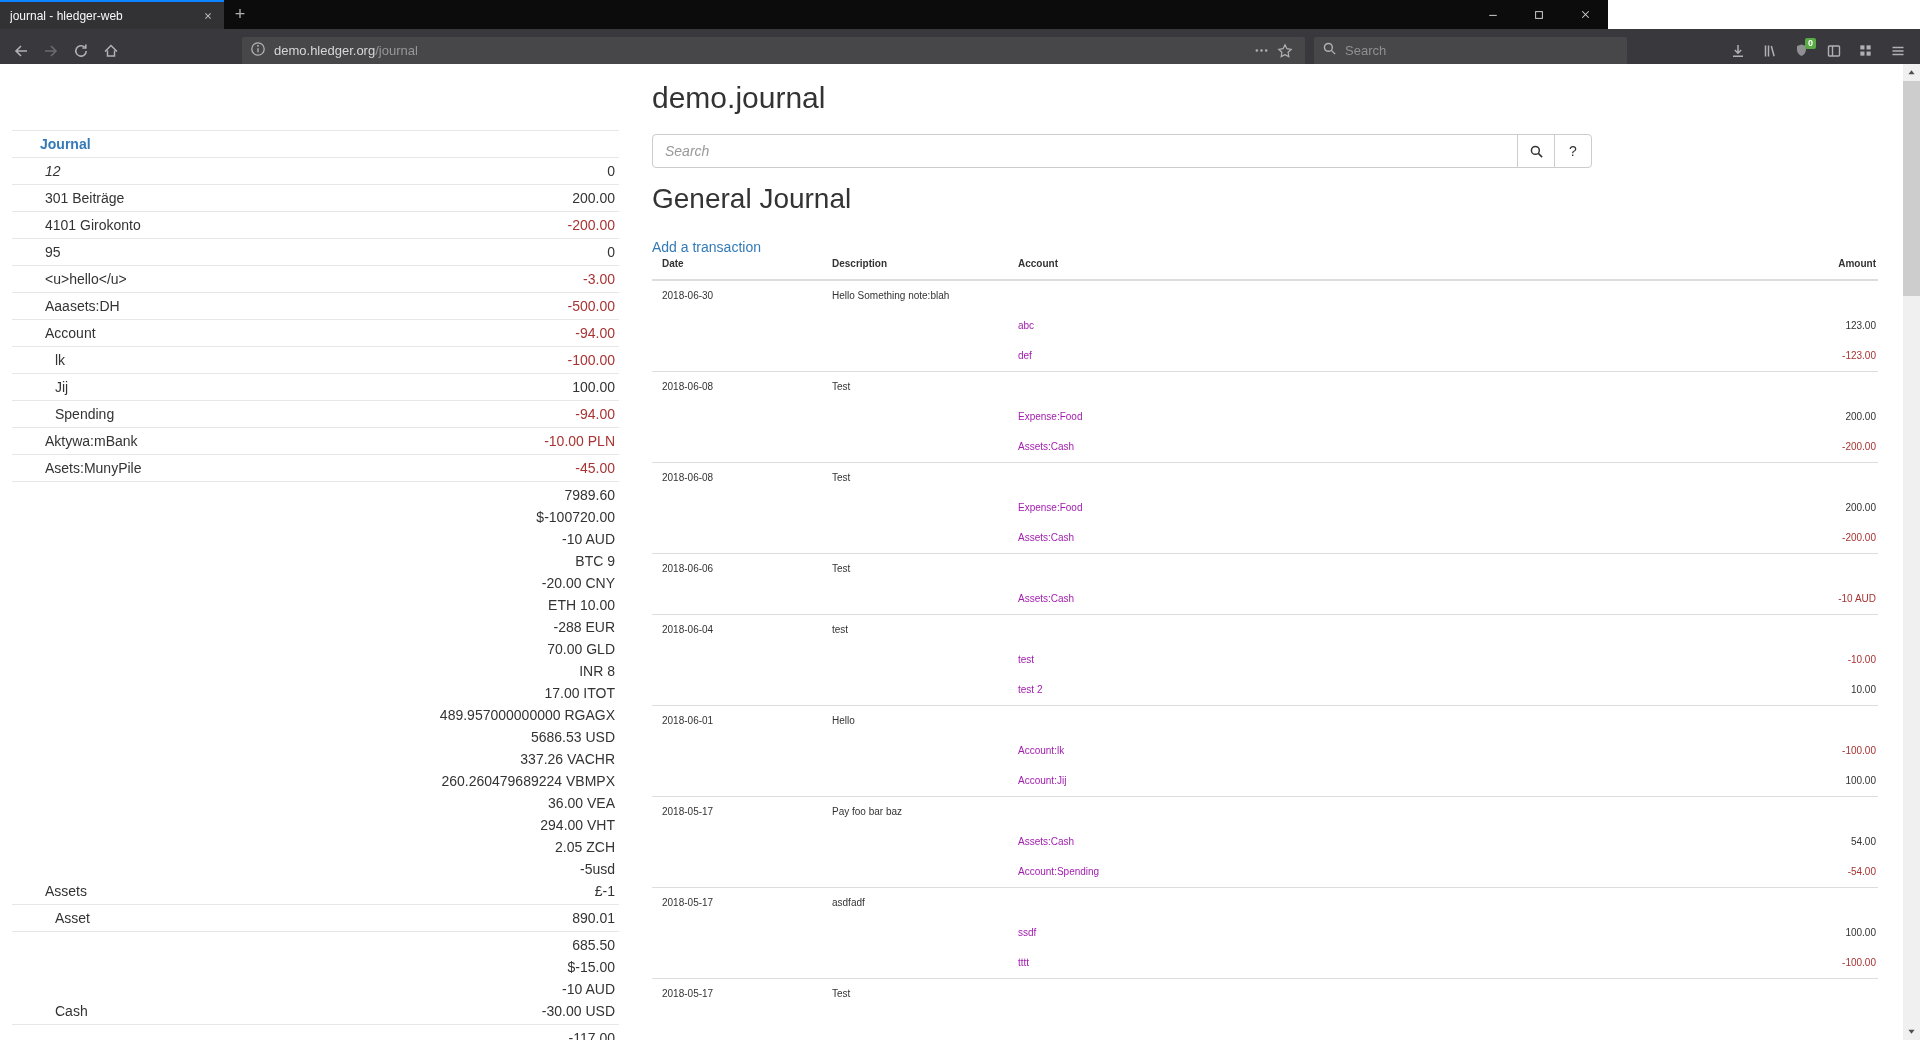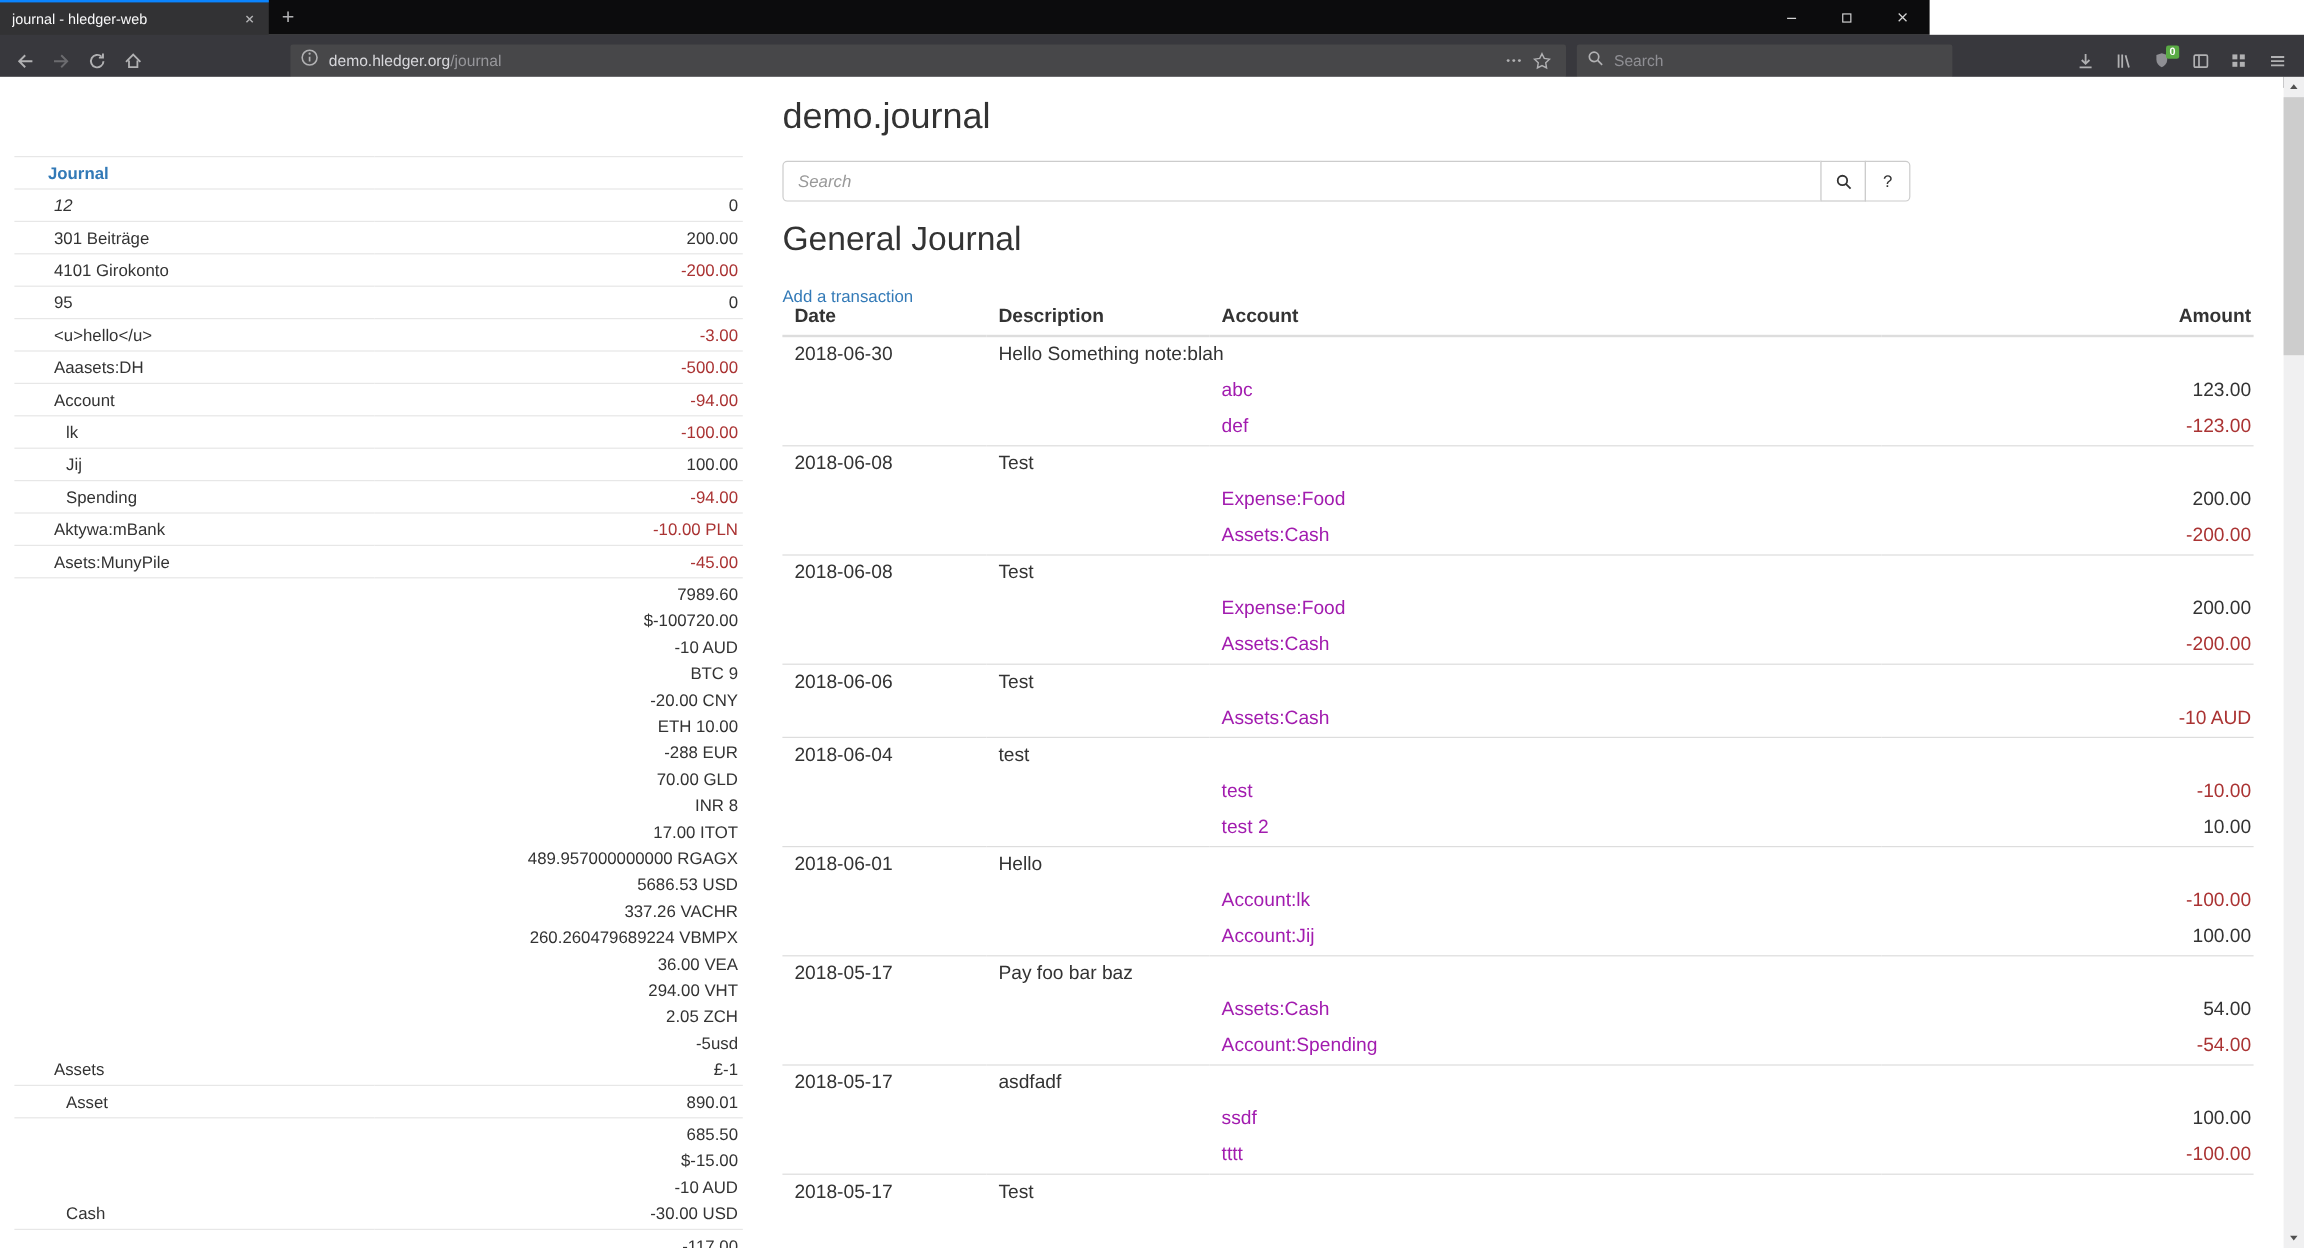--- a/index.html
+++ b/index.html
@@ -49,21 +49,21 @@
   
   .main { position:absolute; left:652px; top:0; width:1226px; }
   .ptitle { position:absolute; left:0; top:16px; font-size:30px; font-weight:400; color:#333; line-height:36px; }
   .sgroup { position:absolute; left:0; top:70px; display:flex; }
   .psearch { width:866px; height:34px; border:1px solid #ccc; border-radius:4px 0 0 4px; padding:6px 12px; font-size:14px; color:#555; outline:none; font-family:"Liberation Sans",sans-serif; }
   .psearch::placeholder { color:#999; font-style:italic; }
   .sbtn { width:38px; height:34px; border:1px solid #ccc; background:#fff; margin-left:-1px; display:flex; align-items:center; justify-content:center; font-size:14px; color:#333; cursor:pointer; }
   .sbtn.last { border-radius:0 4px 4px 0; }
   .gj-heading { position:absolute; left:0; top:118px; font-size:28px; font-weight:400; color:#333; line-height:34px; }
   .addlink { position:absolute; left:0; top:175px; font-size:14px; color:#337ab7; text-decoration:none; }
-  .jtable { position:absolute; left:0; top:185px; width:1226px; border-collapse:collapse; font-size:16px; color:#333; }
+  .jtable { position:absolute; left:0; top:185px; width:1226px; border-collapse:collapse; font-size:10px; color:#333; }
   .jtable th { text-align:left; font-weight:bold; padding:5px 10px; line-height:20px; border-bottom:2px solid #ddd; }
   .jtable td { padding:5px 10px; line-height:20px; }
   .jtable tr.txn td { border-top:1px solid #ddd; }
   .jtable tr.post td { border:none; }
   .jtable th.amt, .jtable td.amt { text-align:right; padding-right:2px; }
   .acct-link { color:#a21caf; text-decoration:none;text-align:right; }
 </style>
 </head>
 <body>
 

